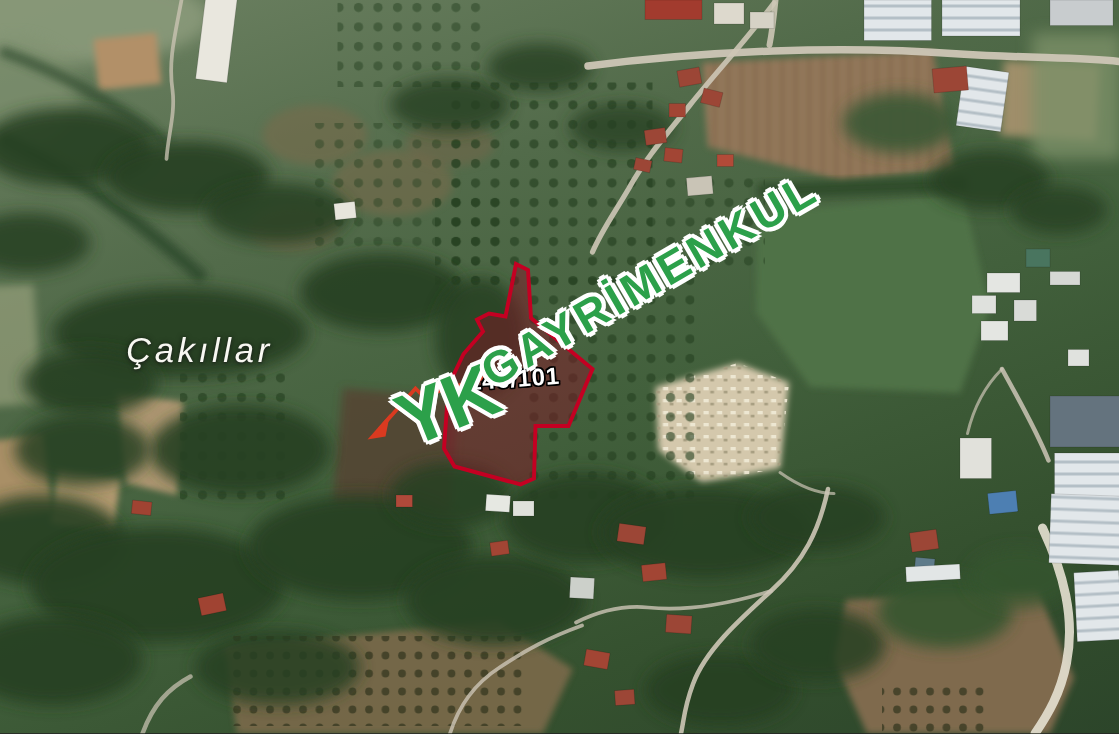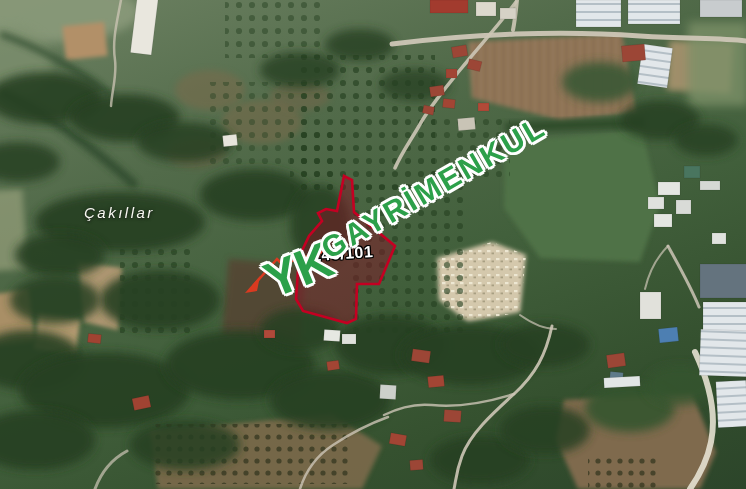--- a/index.html
+++ b/index.html
@@ -4,22 +4,22 @@
 <style>
   html,body{margin:0;padding:0;background:#222;}
   .stage{
     position:relative;width:746px;height:489px;overflow:hidden;
     font-family:"Liberation Sans",sans-serif;
     background:linear-gradient(160deg,#6e8263 0%,#526b4a 30%,#42603c 55%,#35512f 78%,#2c452a 100%);
   }
   .stage svg{position:absolute;left:0;top:0;}
   .overlay{position:absolute;left:0;top:0;width:100%;height:100%;pointer-events:none;}
   .place-label{
-    position:absolute;left:84px;top:204px;
-    font-size:15px;font-style:italic;font-weight:400;letter-spacing:2.5px;
+    position:absolute;left:84px;top:220px;
+    font-size:23px;font-style:italic;font-weight:400;letter-spacing:2.5px;
     color:#f8f8f2;
     text-shadow:0 1px 2px rgba(30,30,30,.85),0 0 4px rgba(0,0,0,.45);
     white-space:nowrap;
   }
   .parcel-label{
     position:absolute;left:312px;top:245px;
     font-size:16px;font-weight:bold;letter-spacing:.5px;color:#ffffff;
     transform:rotate(-4deg);
     text-shadow:-1px -1px 0 #000,1px -1px 0 #000,-1px 1px 0 #000,1px 1px 0 #000,0 -1px 0 #000,0 1px 0 #000,-1px 0 0 #000,1px 0 0 #000;
     white-space:nowrap;

